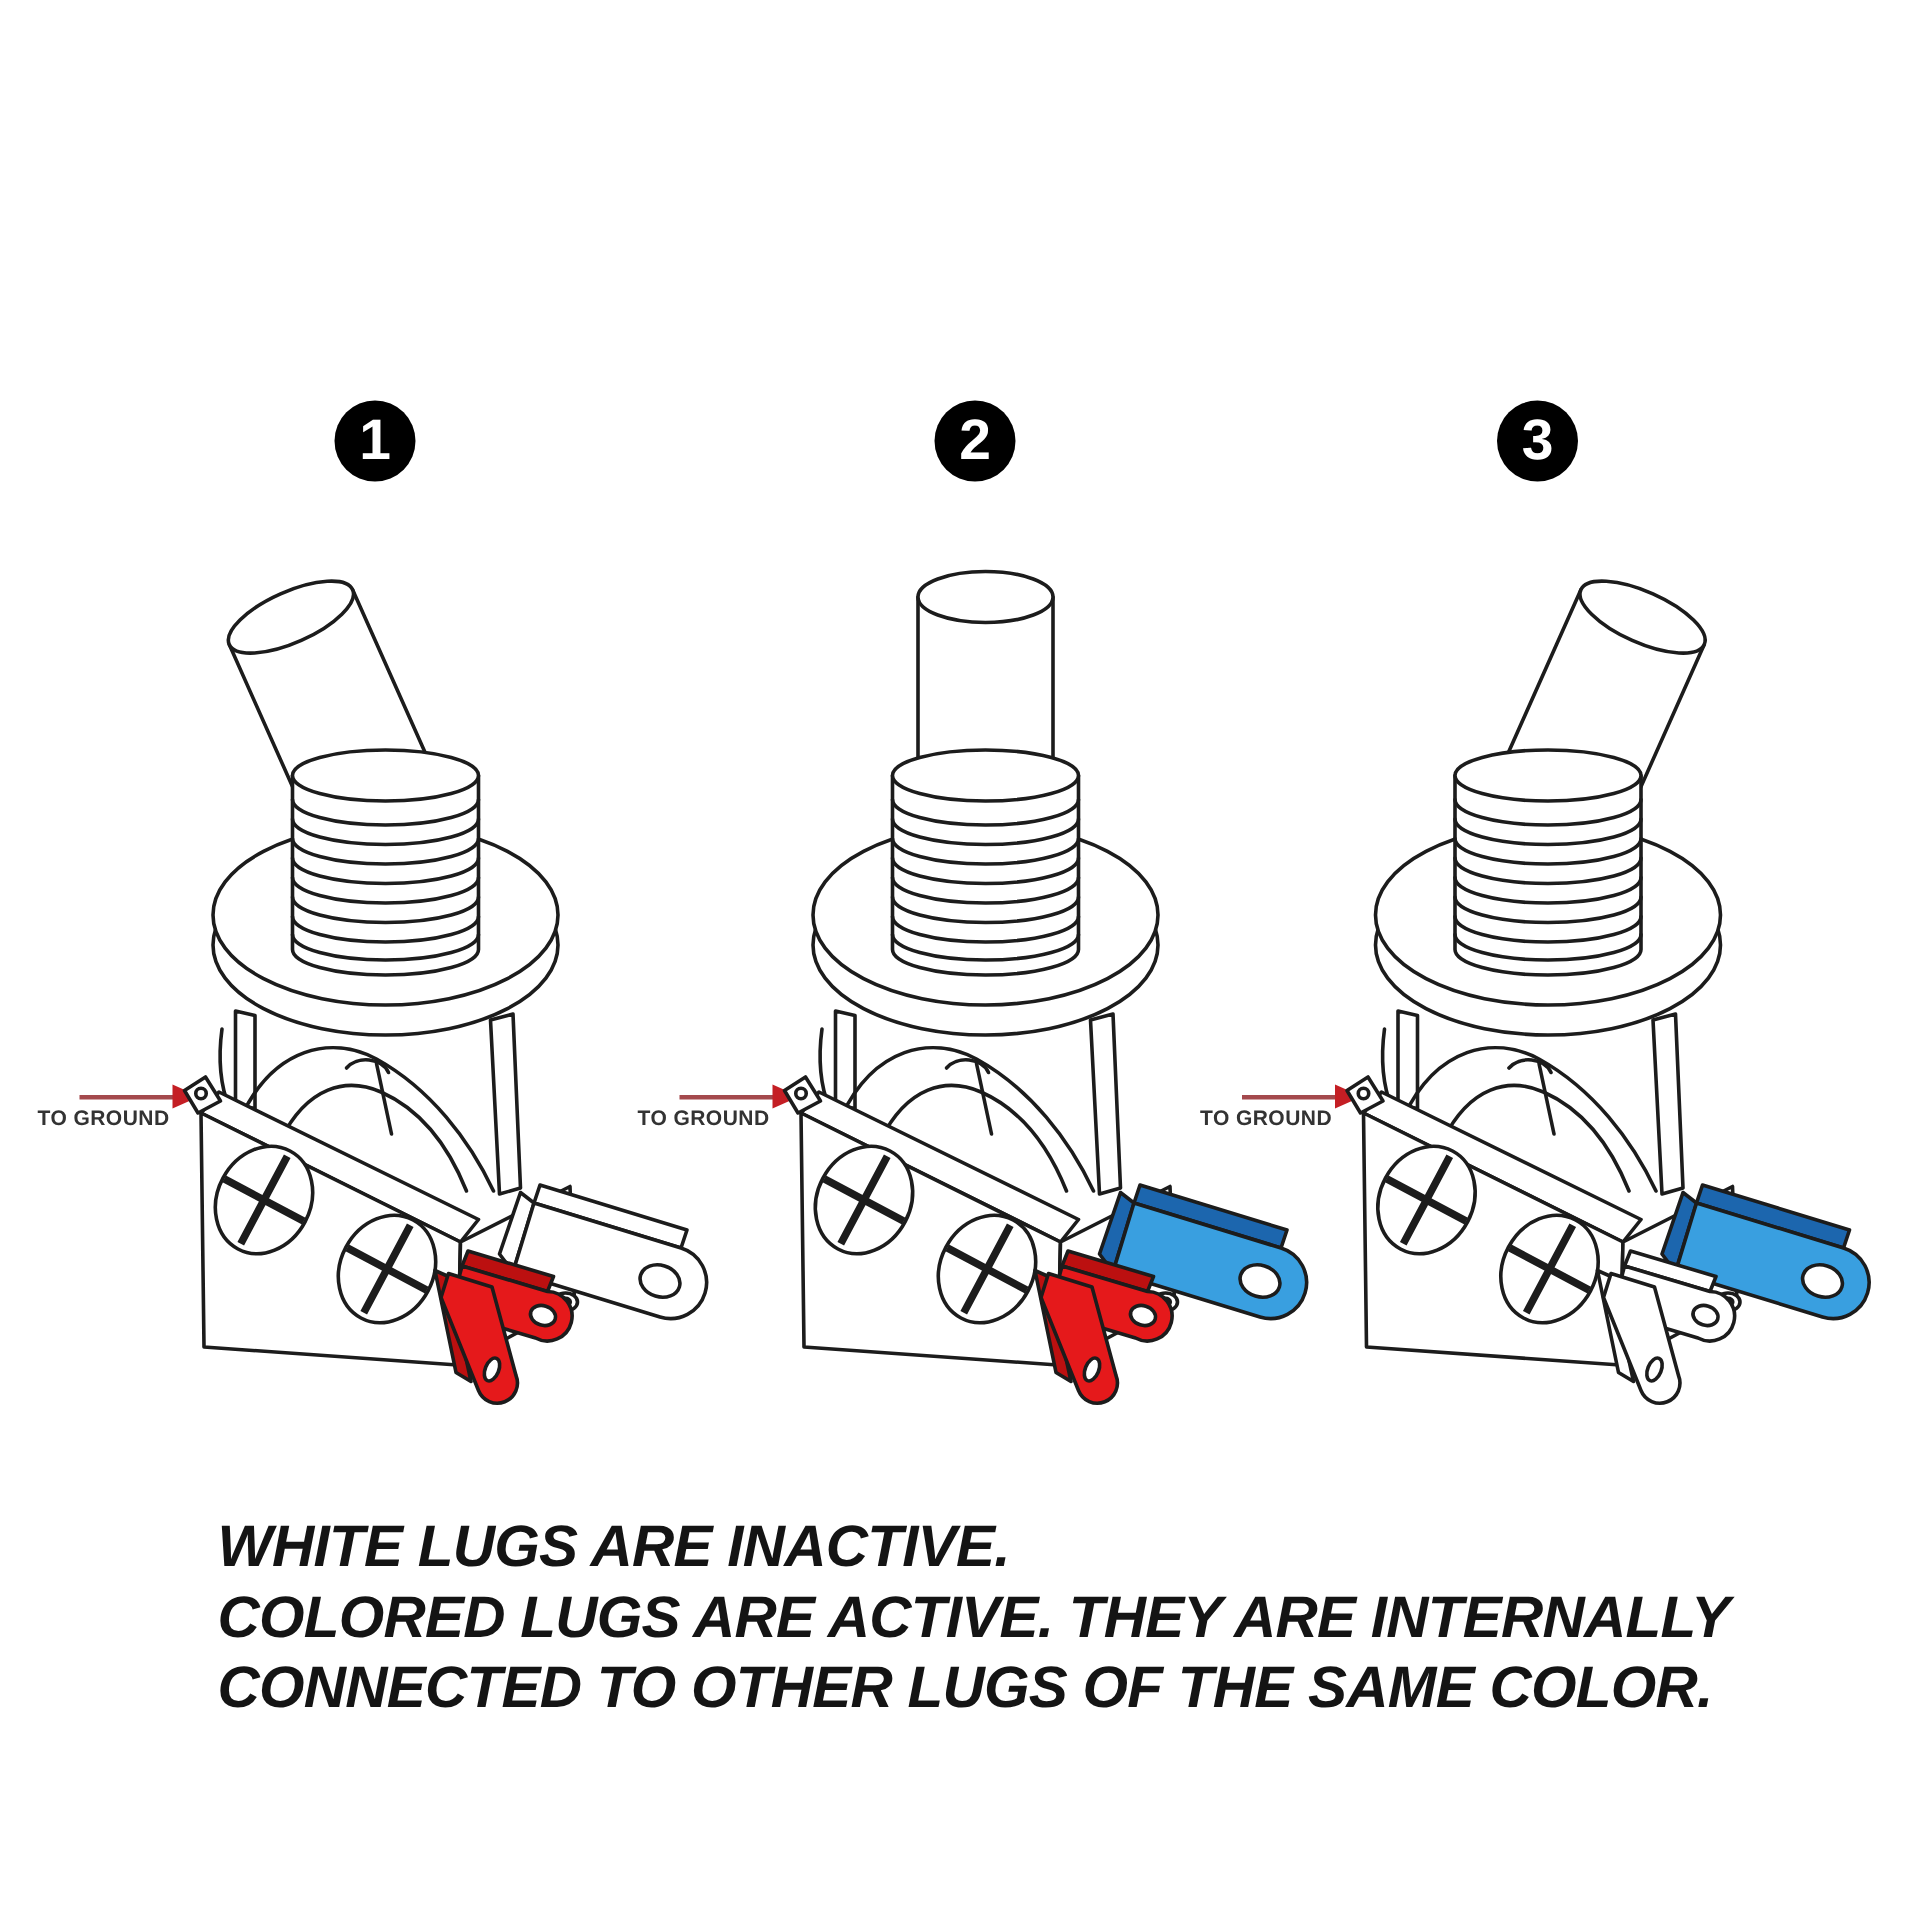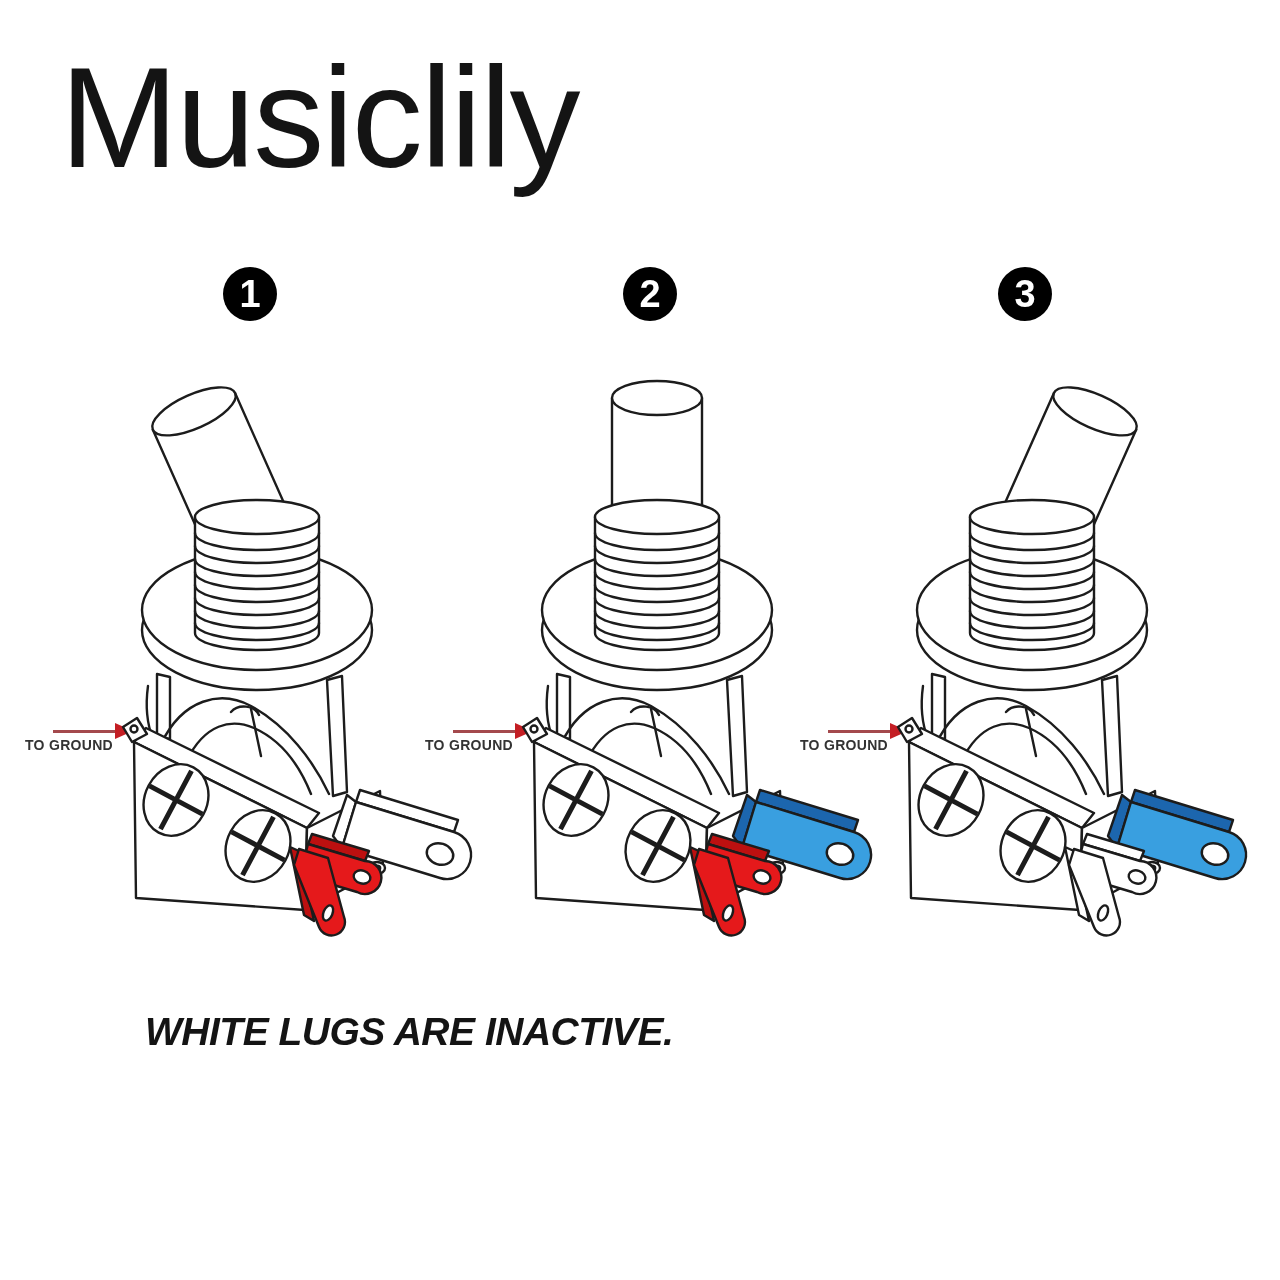--- a/index.html
+++ b/index.html
@@ -24,21 +24,20 @@
   
   .st{stroke:var(--line,#1c1c1c);stroke-width:2.4;stroke-linecap:round;stroke-linejoin:round;}
   .nf{fill:none;}
   .fw{fill:#ffffff;}
   .slot{stroke:var(--line,#1c1c1c);stroke-width:5;fill:none;stroke-linecap:butt;}
 </style>
 </head>
 <body>
 
 <div id="page" style="--line: #1c1c1c; --arrow-line: #a4494d; --arrow-head: #c41e24; --badge-bg: #000000; --badge-fg: #ffffff;">
-  <div id="brand-title">Musiclily</div>
   <div id="figures-row">
       <div class="switch-unit" style="left: 45px;">
     <div class="num-badge">1</div>
     <div class="g-arrow-line"></div>
     <div class="g-arrow-head"></div>
     <div class="ground-text">TO GROUND</div>
     <svg class="switch-svg" viewBox="0 0 470 620" width="470" height="620">
 
       <g>
         <path class="st fw" d="M112,306 L125,309 L125,371 L112,369 Z"></path>
@@ -230,14 +229,16 @@
         <path class="fw" d="M150,149 L274,149 L274,265 A62,17 0 0 1 150,265 Z"></path>
         <path class="st nf" d="M150,165 A62,17 0 0 0 274,165 M150,178 A62,17 0 0 0 274,178 M150,191 A62,17 0 0 0 274,191 M150,204 A62,17 0 0 0 274,204 M150,217 A62,17 0 0 0 274,217 M150,230 A62,17 0 0 0 274,230 M150,243 A62,17 0 0 0 274,243 M150,255 A62,17 0 0 0 274,255"></path>
         <path class="st nf" d="M150,149 L150,265 A62,17 0 0 0 274,265 L274,149"></path>
         <ellipse class="st fw" cx="212" cy="149" rx="62" ry="17"></ellipse>
       </g>
     </svg>
   </div>
     </div>
   <div id="caption">
     <div>WHITE LUGS ARE INACTIVE.</div>
+    <div>COLORED LUGS ARE ACTIVE. THEY ARE INTERNALLY</div>
+    <div>CONNECTED TO OTHER LUGS OF THE SAME COLOR.</div>
   </div>
 </div>
 
 </body></html>

